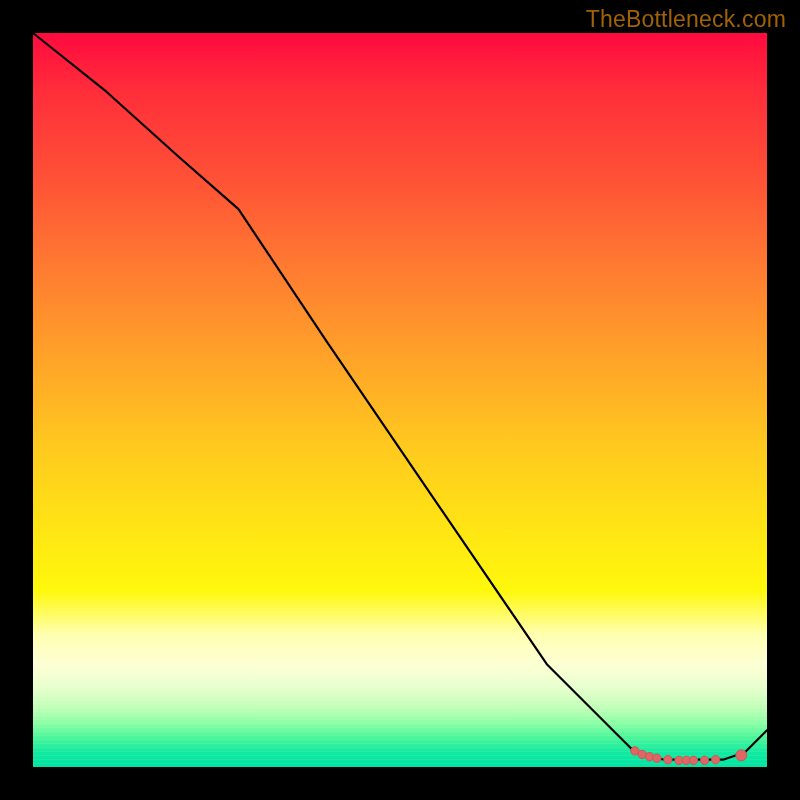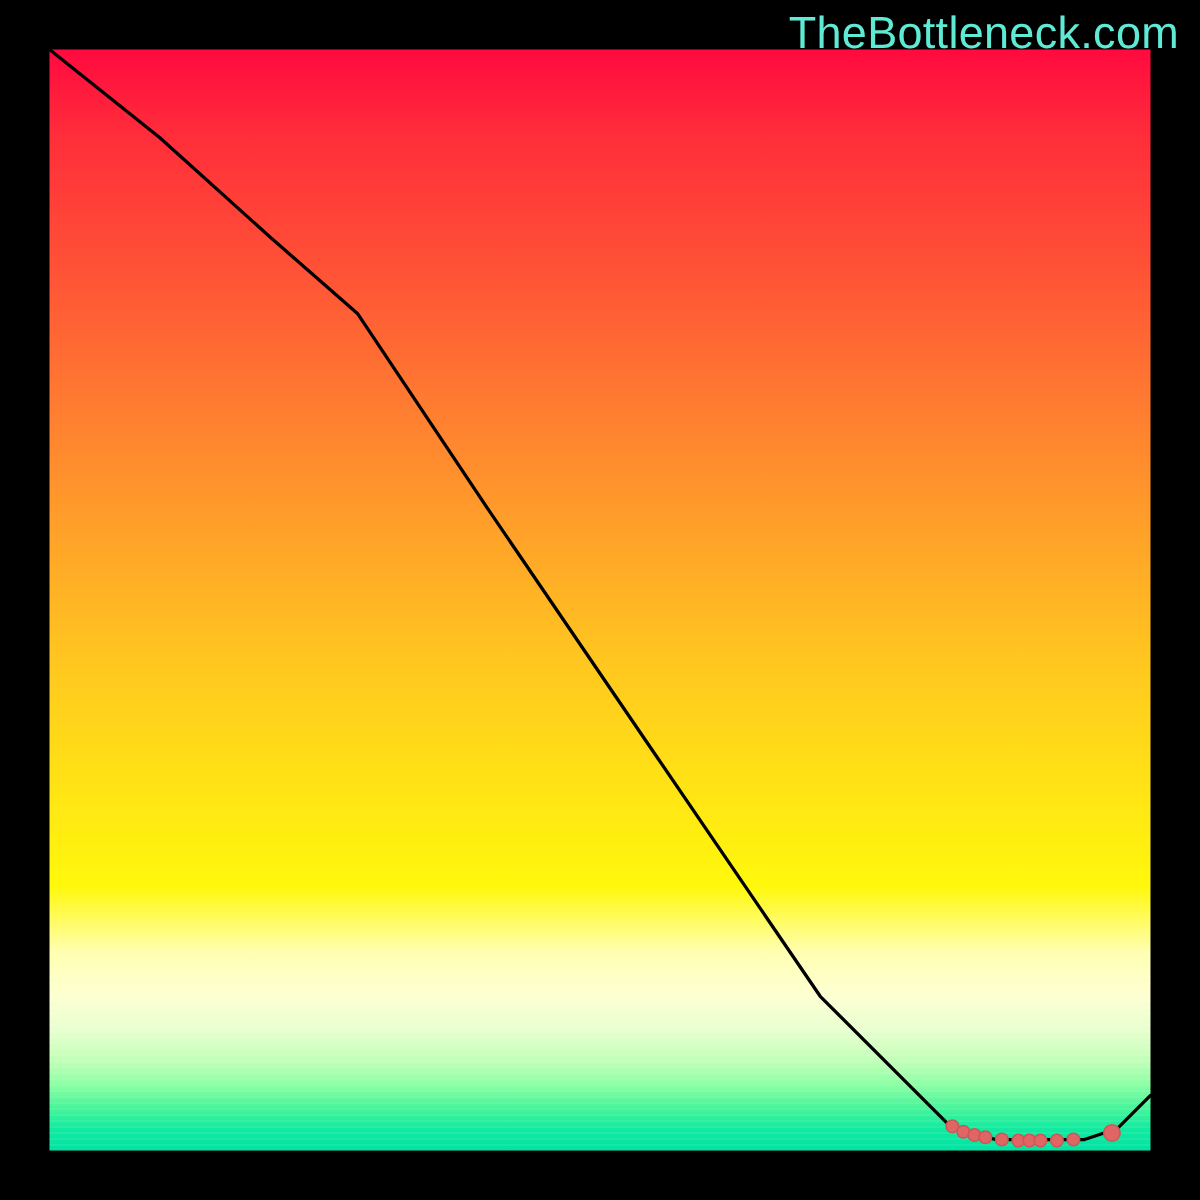--- a/index.html
+++ b/index.html
@@ -71,22 +71,22 @@
   svg.line {
     position: absolute;
     left: 0; top: 0;
     width: 734px; height: 734px;
     overflow: visible;
   }
   .attrib {
     position: absolute;
     top: 6px;
     right: 14px;
-    color: #5eead4;
-    font-size: 30px;
+    color: #a16207;
+    font-size: 23px;
     font-weight: 500;
     letter-spacing: 0.2px;
   }
 </style>
 </head>
 <body>
 
 <div class="frame">
   <div class="plot">
     <div class="grad">

